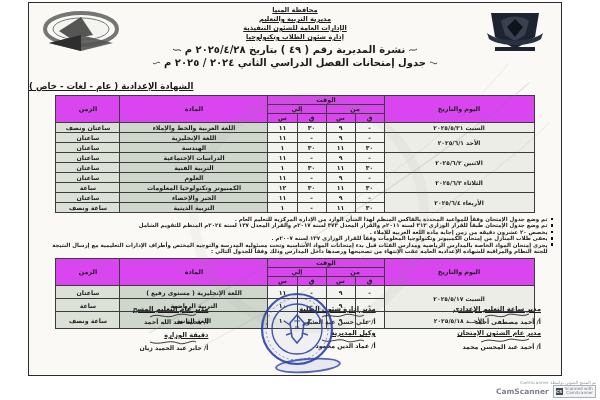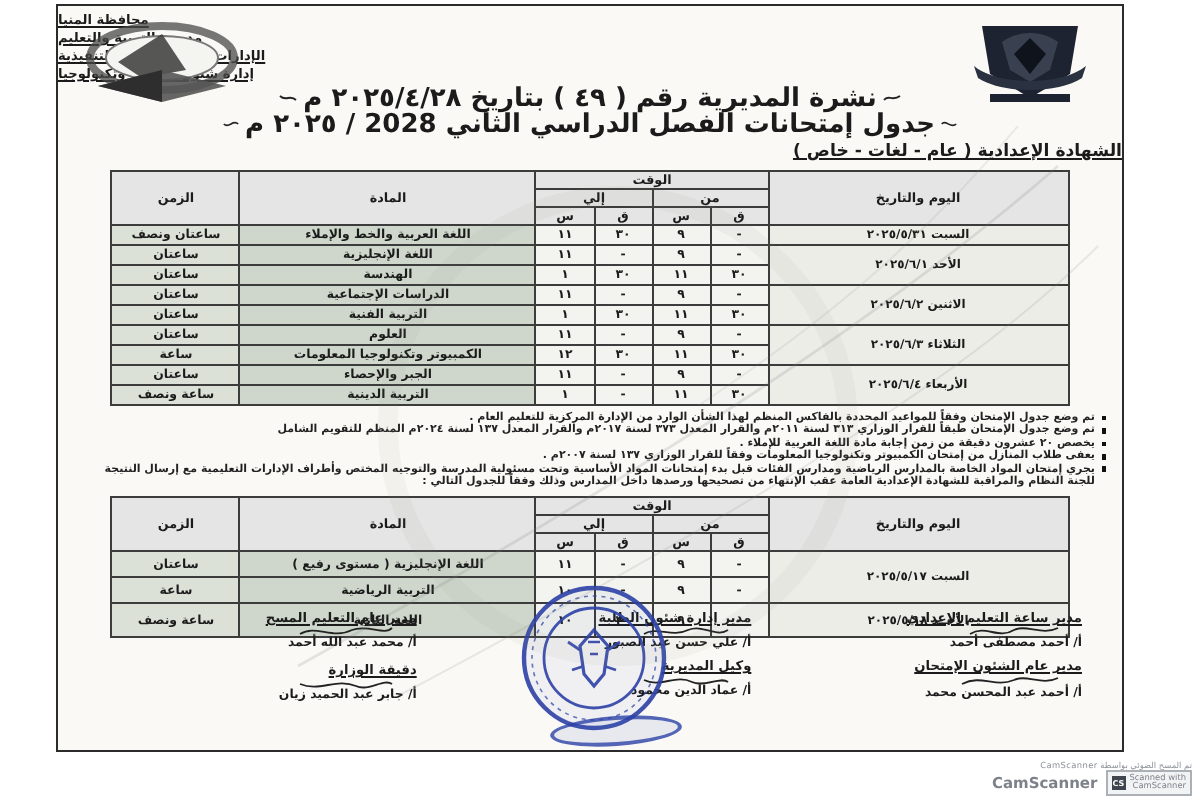--- a/index.html
+++ b/index.html
@@ -13,45 +13,45 @@
   .doc{
     position:absolute;left:28px;top:2px;width:534px;height:374px;
     box-sizing:border-box;
     background:#faf9f5;
     border:1.5px solid #2b2b2b;
     overflow:hidden;
   }
   
   .logo-left{position:absolute;left:12px;top:6px;width:80px;height:46px;}
   .logo-right{position:absolute;right:12px;top:4px;width:68px;height:48px;}
-  .org-lines{padding-top:3px;text-align:left;}
+  .org-lines{padding-top:3px;text-align:center;}
   .org-line{
     font-size:6.6px;line-height:9px;font-weight:bold;
     text-decoration:underline;letter-spacing:.2px;
   }
   .bulletin{
-    text-align:center;font-weight:bold;font-size:13px;line-height:11px;
+    text-align:center;font-weight:bold;font-size:10px;line-height:11px;
     margin-top:2px;white-space:nowrap;
   }
   .bulletin .orn{display:inline-block;vertical-align:middle;margin:0 3px;}
   .cert-title{
-    text-align:right;font-weight:bold;font-size:8.6px;margin-top:3px;
+    text-align:left;font-weight:bold;font-size:8.6px;margin-top:13px;
     text-decoration:underline;
   }
   
   table.sched{
     border-collapse:collapse;table-layout:fixed;width:478px;
     margin:4px auto 0;direction:rtl;
     font-size:6.2px;
   }
   .sched th,.sched td{
     border:1px solid #3c3c3c;padding:0 1px;text-align:center;
     overflow:hidden;white-space:nowrap;height:7px;
   }
-  .sched thead th{background:#e5e5e5;font-weight:bold;font-size:6.4px;}
+  .sched thead th{background:#d946ef;font-weight:bold;font-size:6.4px;}
   .sched tbody tr{height:10px;}
   .sched td.day{background:#ecede7;font-weight:bold;font-size:6px;}
   .sched td.num{background:#f3f4ef;font-weight:bold;}
   .sched td.subject{background:#cfd7cc;font-weight:bold;}
   .sched td.duration{background:#dce1d8;font-weight:bold;}
   table.t2 tbody tr{height:13px;}
   table.t2 tbody tr:last-child{height:17px;}
   
   .notes{margin:3px 8px 0 16px;direction:rtl;}
   .note{
@@ -129,21 +129,21 @@
   <div class="bulletin">
     <svg class="orn" width="10" height="6" viewBox="0 0 10 6">
         <path d="M1 4 C3 1 5 5 9 2" fill="none" stroke="#222" stroke-width=".9"></path>
       </svg><span>نشرة المديرية رقم ( ٤٩ ) بتاريخ ٢٠٢٥/٤/٢٨ م</span><svg class="orn" width="10" height="6" viewBox="0 0 10 6">
         <path d="M1 2 C4 5 6 1 9 4" fill="none" stroke="#222" stroke-width=".9"></path>
       </svg>
   </div>
   <div class="bulletin">
     <svg class="orn" width="9" height="6" viewBox="0 0 10 6">
         <path d="M1 3 C3 0 6 6 9 3" fill="none" stroke="#222" stroke-width=".9"></path>
-      </svg><span>جدول إمتحانات الفصل الدراسي الثاني 2028 / ٢٠٢٥ م</span><svg class="orn" width="9" height="6" viewBox="0 0 10 6">
+      </svg><span>جدول إمتحانات الفصل الدراسي الثاني ٢٠٢٤ / ٢٠٢٥ م</span><svg class="orn" width="9" height="6" viewBox="0 0 10 6">
         <path d="M1 3 C4 6 6 0 9 3" fill="none" stroke="#222" stroke-width=".9"></path>
       </svg>
   </div>
 
   <div class="cert-title">الشهادة الإعدادية ( عام - لغات - خاص )</div>
 
   <table class="sched t1">
     <colgroup>
       <col style="width:150px">
         <col style="width:29px">

